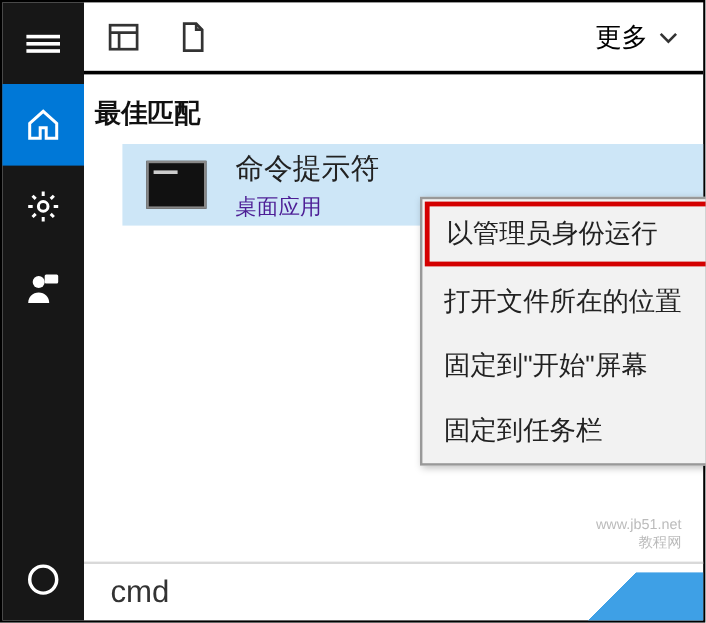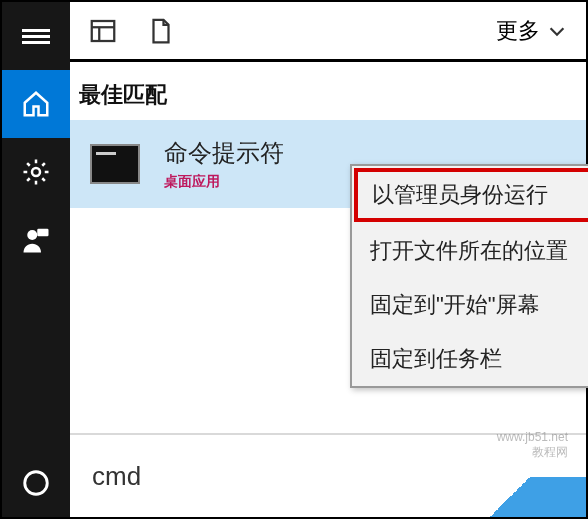--- a/index.html
+++ b/index.html
@@ -70,46 +70,46 @@
     font-size: 22px;
     font-weight: 600;
     padding: 18px 20px 10px 9px;
     color: #111;
   }
   
   .result-row {
     background: #cde6f7;
     display: flex;
     align-items: center;
-    padding: 17px 20px;
+    padding: 4px 20px;
     gap: 24px;
     cursor: pointer;
+    margin-left: 32px;
   }
   .app-icon {
     width: 50px; height: 40px;
     background: #111;
     border: 2px solid #888;
     position: relative;
   }
   .app-icon::before {
     content: "";
     position: absolute;
     top: 6px; left: 4px;
     width: 20px; height: 3px;
     background: #ccc;
   }
   .result-text .title {
     font-size: 24px;
     color: #222;
   }
   .result-text .subtitle {
-    font-size: 14px;
-    color: #be185d;
+    font-size: 18px;
+    color: #4c1d95;
     margin-top: 4px;
-    font-weight: bold;
   }
   
   .ctx-menu {
     position: absolute;
     left: 280px;
     top: 162px;
     background: #f2f2f2;
     border: 2px solid #999;
     min-width: 256px;
     box-shadow: 2px 2px 6px rgba(0,0,0,0.25);
@@ -122,21 +122,21 @@
   }
   .ctx-item.highlight {
     border: 4px solid #d40000;
     margin: 2px;
     padding: 8px 14px;
   }
   
   .search-area {
     margin-top: auto;
     border-top: 2px solid #d9d9d9;
-    height: 84px;
+    height: 49px;
     display: flex;
     align-items: center;
     position: relative;
   }
   .search-input {
     border: none;
     font-size: 26px;
     padding: 0 22px;
     width: 100%;
     outline: none;

